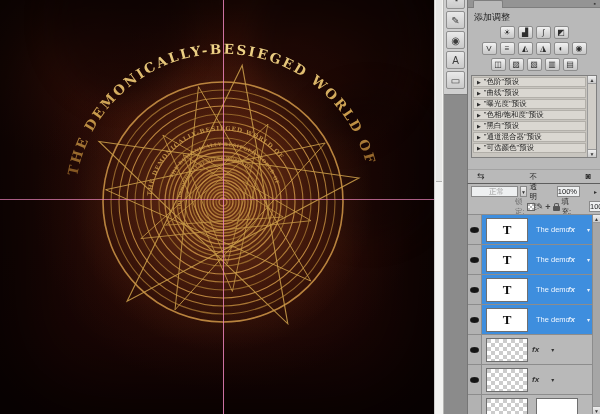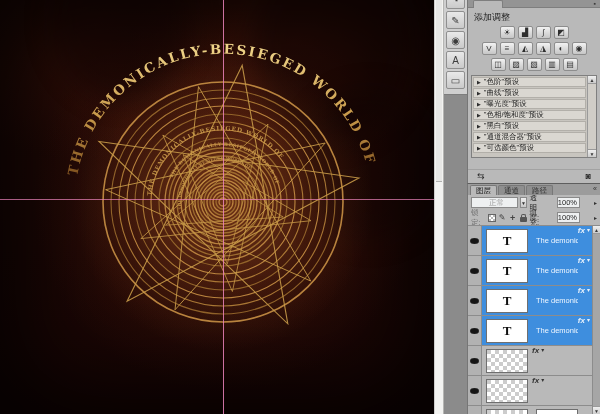--- a/index.html
+++ b/index.html
@@ -99,21 +99,21 @@
   .eye { width:9px; height:6px; background:#141414; border-radius:50%; box-shadow:inset 0 0 1px #555; }
   .thumb-cell { width:50px; display:flex; align-items:center; justify-content:center; }
   .thumb { width:42px; height:24px; background:#ffffff; border:1px solid #6f6f6f;
     display:flex; align-items:center; justify-content:center;
     font-family:"Liberation Serif", serif; font-weight:bold; font-size:13px; color:#111; }
   .thumb.checker { background:repeating-conic-gradient(#ffffff 0 90deg,#cccccc 0 180deg) 0 0/8px 8px; }
   .thumb.mask { background:#ffffff; }
   .lname { flex:1; display:flex; align-items:center; font-size:7.5px; color:#222;
     padding-left:4px; white-space:nowrap; overflow:hidden; }
   .layer-row.selected .lname { color:#eef6ff; }
-  .fx-cell { display:flex; gap:2px; padding-right:2px; }
+  .fx-cell { display:flex; align-items:center; gap:12px; padding-right:2px; }
   .fx { font-style:italic; font-weight:bold; font-size:8px; color:#333; }
   .layer-row.selected .fx { color:#e8f2fc; }
   .caret { font-size:6px; color:#333; }
   .layer-row.selected .caret { color:#e8f2fc; }
   #llist-sb { position:absolute; right:0; top:0; bottom:0; width:8px; background:#a6a6a6; border-left:1px solid #8c8c8c; }
 </style>
 </head>
 <body>
 
 <div id="app">
@@ -258,37 +258,31 @@
           <div class="sb-btn bottom">▼</div>
         </div>
       </div>
       <div id="adj-footer">
         <span>⇆</span>
         <span>◙</span>
       </div>
     </div>
 
     <div id="layers-panel">
-      <div id="ltabs">
-        <div class="ltab active">图层</div>
-          <div class="ltab">通道</div>
-          <div class="ltab">路径</div>
-          <div id="ltabs-ico">«</div>
-      </div>
       <div class="ctl-row">
         <div class="blend-select">正常</div>
         <div class="dd-btn">▼</div>
         <div class="right-group">
           <span>不透明度:</span>
           <div class="val-box">100%</div>
           <span class="step">▸</span>
         </div>
       </div>
       <div class="ctl-row">
-        <span style="color:#6e6e6e;">锁定:</span>
+        <span style="color:#6e6e6e;margin-left:44px;">锁定:</span>
         <span class="lock-ico">
             <span class="chk-ico"></span>
           </span>
         <span class="lock-ico pen-ico">✎</span>
         <span class="lock-ico move-ico">+</span>
         <span class="lock-ico">
             <span class="padlock"></span>
           </span>
         <div class="right-group">
           <span>填充:</span>

